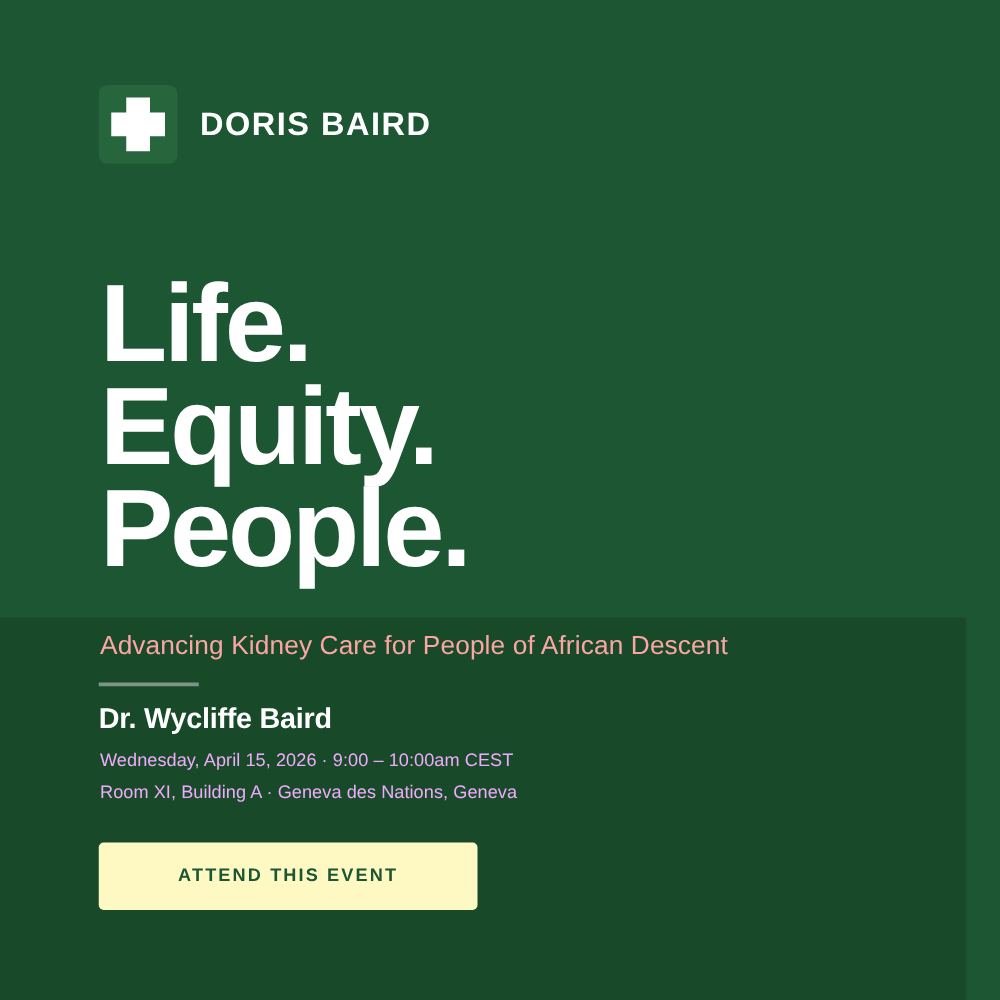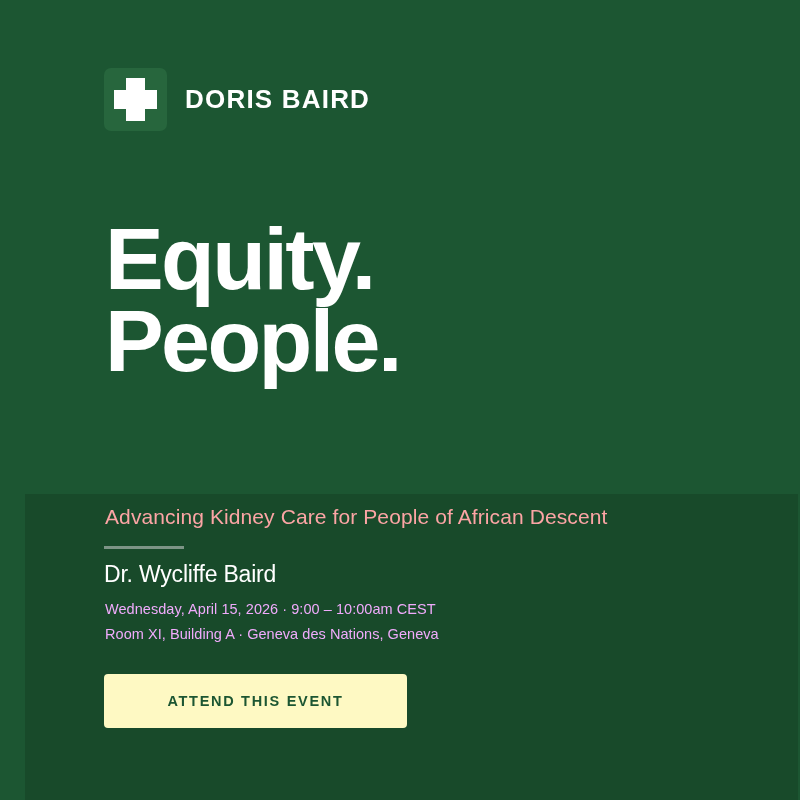--- a/index.html
+++ b/index.html
@@ -19,21 +19,20 @@
   }
 
   
   .poster {
     position: absolute;
     inset: 0;
     width: 773px;
     height: 800px;
     background: #1c5632;
     overflow: hidden;
-    margin-left: 25px;
   }
 
   .band-lower {
     position: absolute;
     left: 0;
     right: 0;
     top: 494px;
     bottom: 0;
     background: #184a2a;
   }
@@ -141,21 +140,21 @@
     background: #7d9486;
   }
 
   
   .speaker {
     position: absolute;
     left: 79px;
     top: 561px;
     color: #ffffff;
     font-size: 23px;
-    font-weight: normal;
+    font-weight: bold;
     letter-spacing: -0.2px;
     line-height: 1.2;
   }
 
   
   .details {
     position: absolute;
     left: 80px;
     top: 600px;
     display: flex;
@@ -205,20 +204,21 @@
       <div class="brand-mark">
         <span class="cross-v"></span>
         <span class="cross-h"></span>
       </div>
       <div class="brand-text">
         <div class="brand-name">DORIS BAIRD</div>
       </div>
     </div>
 
     <h1 class="headline">
+      <span class="hl-line">Life.</span>
       <span class="hl-line">Equity.</span>
       <span class="hl-line">People.</span>
     </h1>
 
     <p class="subtitle">Advancing Kidney Care for People of African Descent</p>
 
     <div class="divider"></div>
 
     <div class="speaker">Dr. Wycliffe Baird</div>
 

